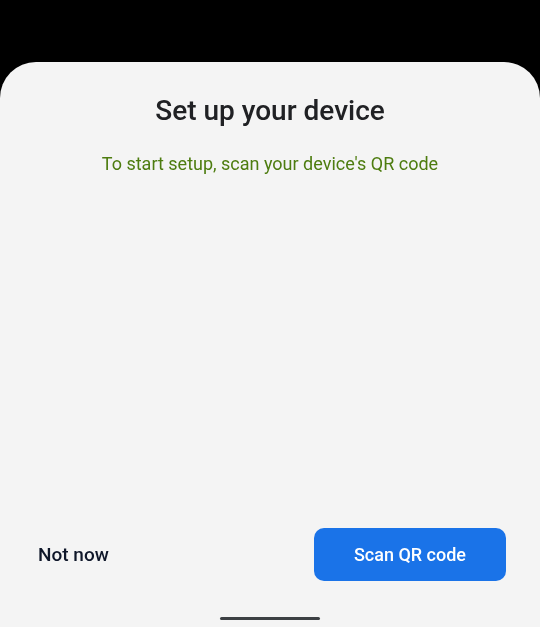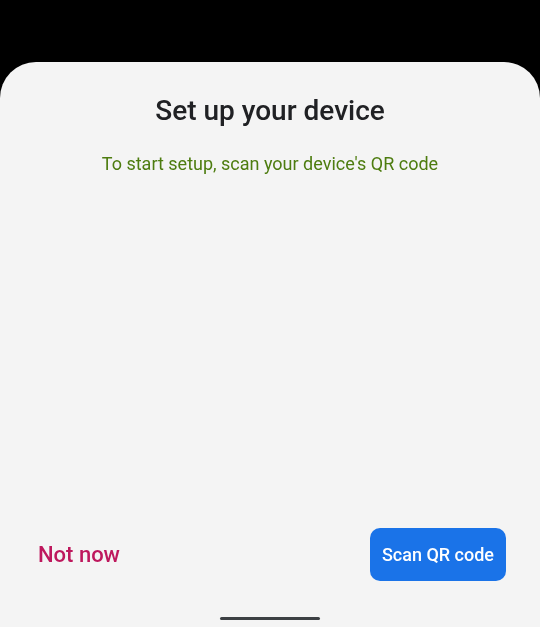--- a/index.html
+++ b/index.html
@@ -47,35 +47,35 @@
     .button-row {
       width: 100%;
       display: flex;
       justify-content: space-between;
       align-items: center;
       padding: 0 34px 46px 34px;
     }
     .text-button {
       background: none;
       border: none;
-      color: #be185d;
-      font-size: 22px;
+      color: #0f172a;
+      font-size: 19px;
       font-weight: 500;
       cursor: pointer;
       padding: 8px 4px;
       font-family: inherit;
     }
     .primary-button {
       background: #1a73e8;
       border: none;
       color: #ffffff;
       font-size: 18px;
       font-weight: 500;
       cursor: pointer;
-      padding: 16px 12px;
+      padding: 16px 40px;
       border-radius: 10px;
       font-family: inherit;
     }
     .nav-indicator {
       position: absolute;
       bottom: 7px;
       left: 50%;
       transform: translateX(-50%);
       width: 100px;
       height: 3px;

